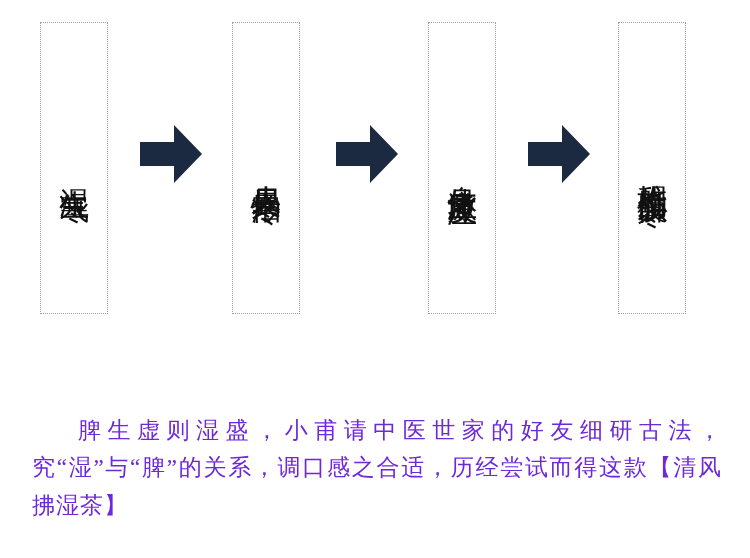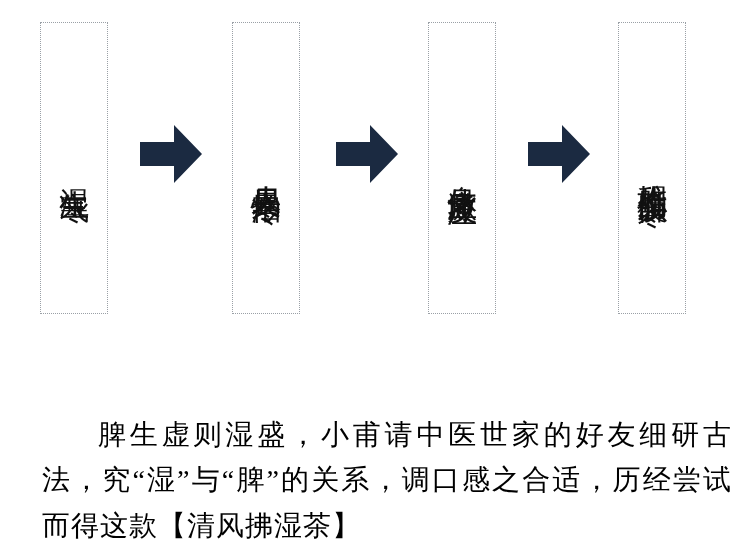--- a/index.html
+++ b/index.html
@@ -59,27 +59,27 @@
     height: 58px;
   }
   .arrow-1 { left: 140px; }
   .arrow-2 { left: 336px; }
   .arrow-3 { left: 528px; }
 
   .arrow svg { display: block; }
 
   .caption {
     position: absolute;
-    left: 42px;
+    left: 32px;
     top: 412px;
     width: 690px;
     font-family: "Liberation Serif", serif;
-    font-size: 28px;
+    font-size: 23px;
     line-height: 1.62;
-    color: #000000;
+    color: #6d28d9;
     letter-spacing: 1px;
     text-align: justify;
     text-indent: 2em;
   }
 </style>
 </head>
 <body>
 
 <div class="flow">
 

